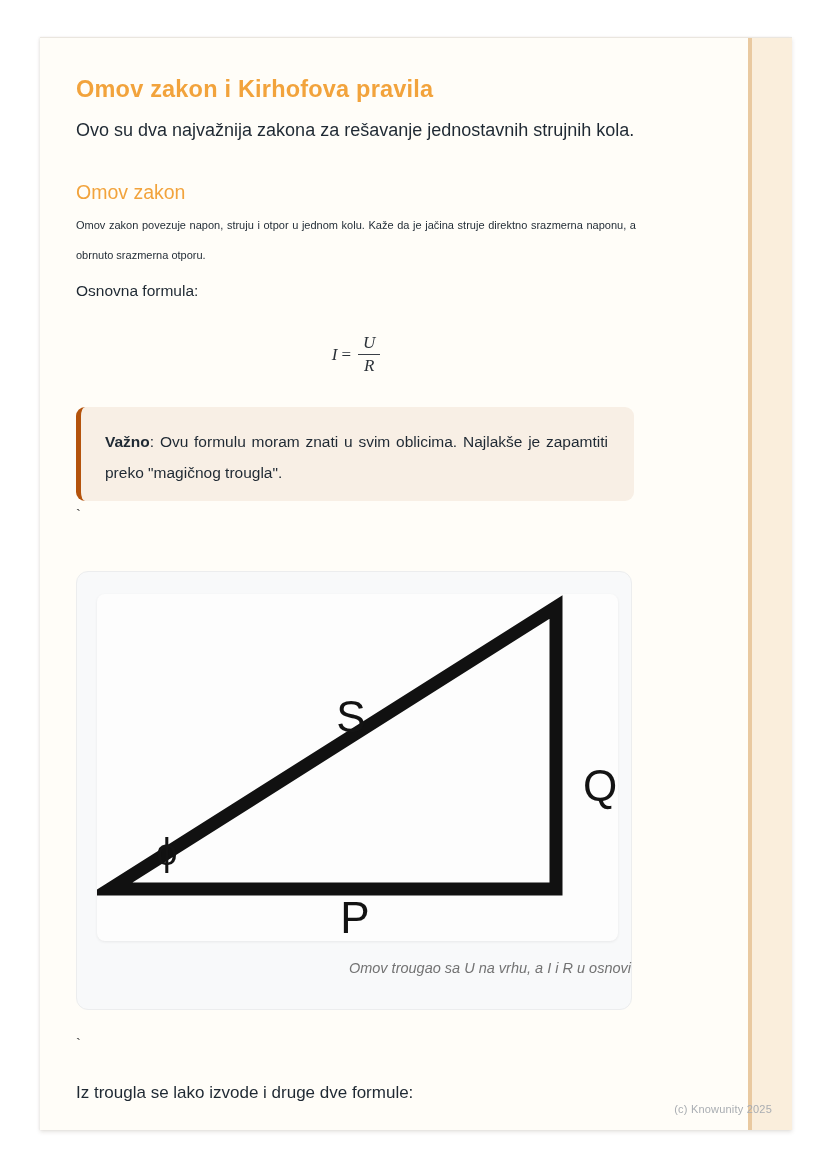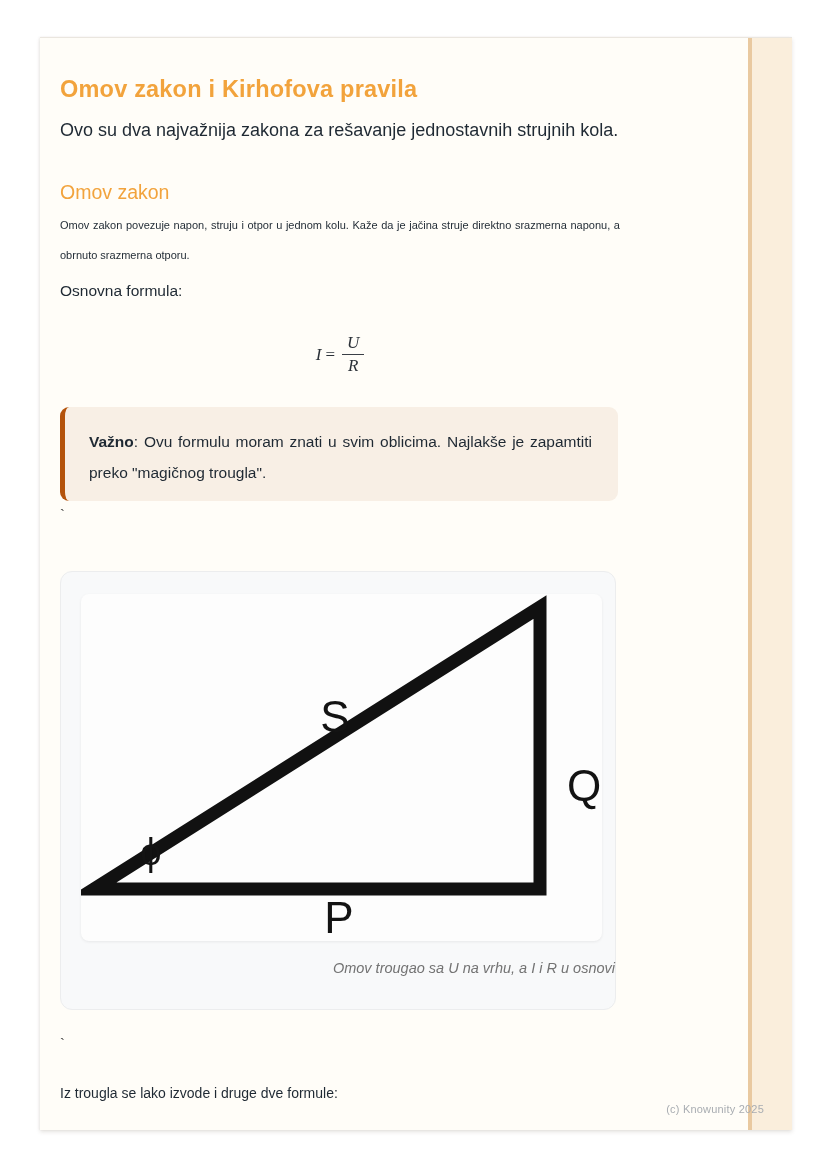--- a/index.html
+++ b/index.html
@@ -12,21 +12,21 @@
     background:#FFFDF8;
     border-top:1px solid #EAE6DF;
     box-shadow:0 2px 4px rgba(70,55,35,.14), -1px 0 2px rgba(70,55,35,.05);
   }
   .accent-band {
     position:absolute; top:0; right:0; width:44px; height:100%;
     background:var(--band-bg,#FAEEDC);
     border-left:4px solid var(--band-edge,#E9C9A0);
   }
 
-  .content { position:relative; margin-left:20px; width:560px; color:#1F2933; }
+  .content { position:relative; margin-left:36px; width:560px; color:#1F2933; }
 
   h1.title {
     margin-top:35px; font-size:23.5px; line-height:32px; font-weight:bold;
     color:var(--accent-orange,#F2A33C); letter-spacing:.2px;
   }
   p.intro { margin-top:12px; font-size:18px; line-height:26px; }
   h2.section {
     margin-top:36px; font-size:19.5px; line-height:27px; font-weight:normal;
     color:var(--accent-orange,#F2A33C);
   }
@@ -68,24 +68,24 @@
   .figure-inner svg { display:block; }
   .tri-label {
     font-family:"Liberation Sans","DejaVu Sans",sans-serif;
     fill:#131313;
   }
   figcaption {
     margin-top:16px; text-align:right; font-style:italic;
     font-size:14.5px; line-height:22px; color:#737373;
   }
 
-  p.closing { margin-top:28px; font-size:14px; line-height:26px; }
+  p.closing { margin-top:28px; font-size:17px; line-height:26px; }
 
   .watermark {
-    position:absolute; right:28px; bottom:14px;
+    position:absolute; right:20px; bottom:14px;
     font-size:11px; line-height:13px; color:#A9ADB2; z-index:3;
     letter-spacing:.2px;
   }
 </style>
 </head>
 <body>
 
 <div class="canvas">
   <div class="doc-card">
     <div class="accent-band"></div>

